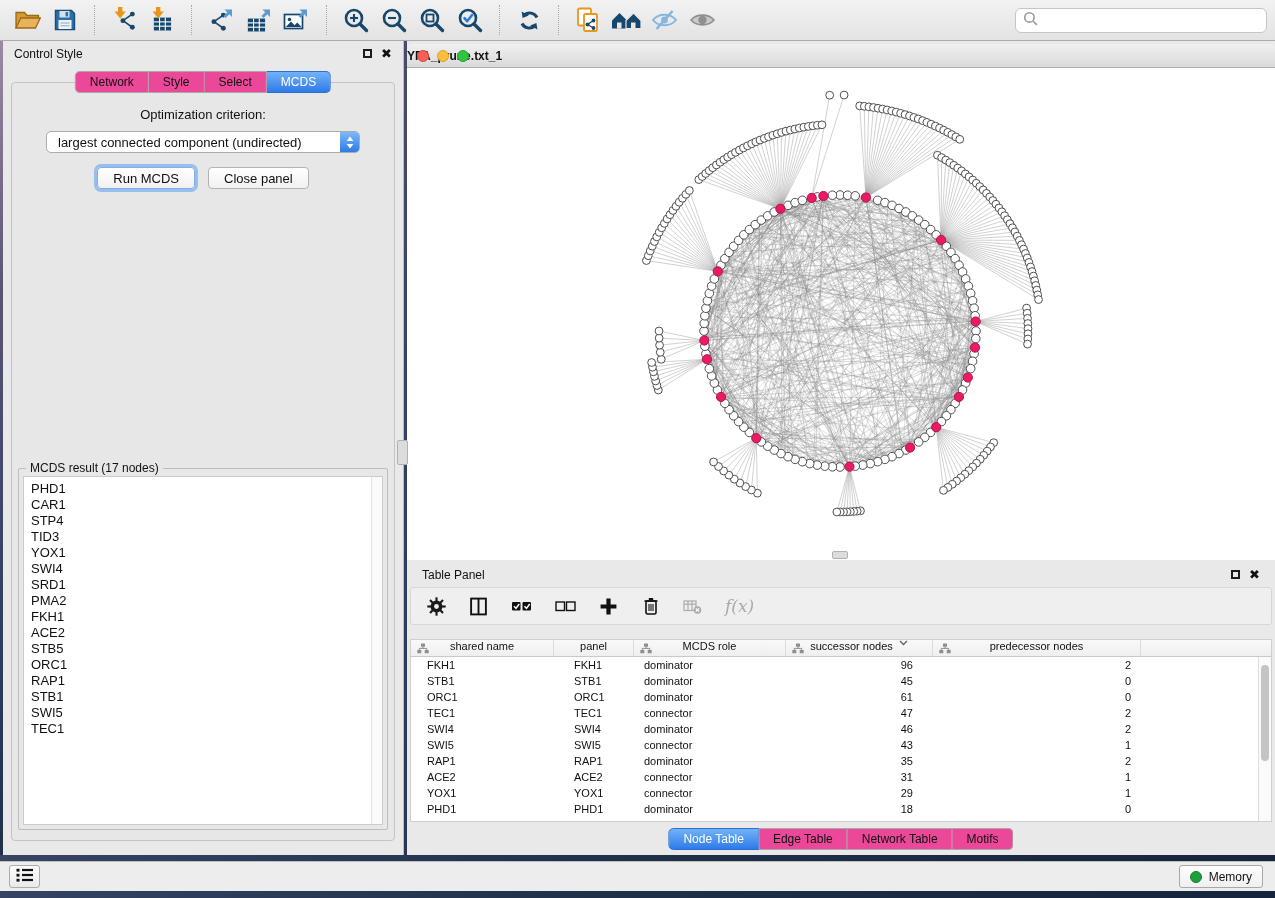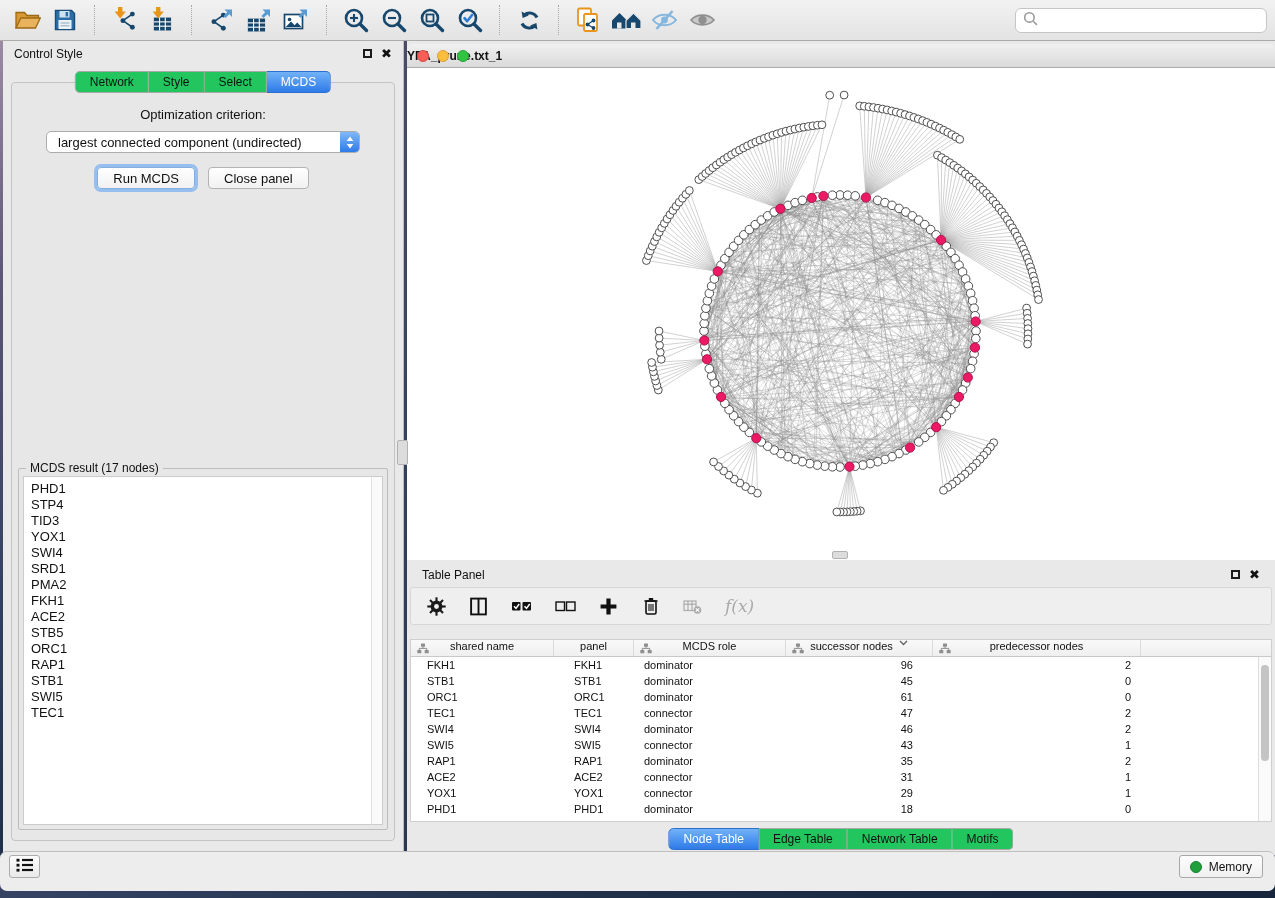--- a/index.html
+++ b/index.html
@@ -26,21 +26,21 @@
   .wall-left { position:absolute; left:0; top:41px; width:3px; bottom:36px;
     background:linear-gradient(#9b8aa3,#5c5575 30%,#31405f 70%,#203049); }
   .control-panel { position:absolute; left:3px; width:401px; top:41px; bottom:36px;
     background:#E9E9E9; border-right:1px solid #BEBEBE; }
   .panel-header { height:25px; display:flex; align-items:center; padding:0 11px; font-size:12px; }
   .panel-controls { margin-left:auto; display:flex; align-items:center; gap:9px; }
   .float-box { width:9px; height:9px; border:2px solid #1a1a1a; display:inline-block; }
   .close-x { font-size:13px; font-weight:bold; color:#111; line-height:1; }
 
   .cp-tabs { position:absolute; left:50%; transform:translateX(-50%); top:30px; display:flex; z-index:3; }
-  .seg { height:22px; padding:0 14px; background:#22c55e; border:1px solid #A9A9A9; border-left:none;
+  .seg { height:22px; padding:0 14px; background:#ec4899; border:1px solid #A9A9A9; border-left:none;
     font-size:12px; display:flex; align-items:center; white-space:nowrap; }
   .seg:first-child { border-left:1px solid #A9A9A9; border-radius:5px 0 0 5px; }
   .seg:last-child { border-radius:0 5px 5px 0; }
   .seg.active { background:linear-gradient(#72B2F8,#2E7BE8); color:#fff; border-color:#2B6FD0; }
 
   .cp-body { position:absolute; left:8px; right:8px; top:41px; bottom:14px;
     border:1px solid #C4C4C4; border-radius:4px; background:#E7E7E7; }
   .opt-label { text-align:center; margin-top:24px; font-size:13px; }
   .dropdown { margin:9px auto 0; width:314px; height:22px; background:#fff; border:1px solid #ACACAC;
     border-radius:5px; display:flex; align-items:center; font-size:13px; padding-left:11px; position:relative; }
@@ -103,22 +103,22 @@
   .tr .td:nth-child(2) { padding-left:20px; }
   .tr .td:nth-child(3) { padding-left:10px; }
   .tr .td:nth-child(4) { text-align:right; padding-right:20px; }
   .tr .td:nth-child(5) { text-align:right; padding-right:10px; }
   .v-scroll { position:absolute; right:0; top:17px; bottom:0; width:13px; background:#FAFAFA; border-left:1px solid #DDD; }
   .v-thumb { position:absolute; left:2px; right:2px; top:8px; height:96px; background:#C4C4C4; border-radius:6px; }
 
   .tp-tabs { position:absolute; bottom:5px; left:50%; transform:translateX(-50%); display:flex; }
 
   
-  .status-bar { position:absolute; left:0; right:0; bottom:0; height:40px;
-    background:#EDEDED; border-top:1px solid #BFBFBF;border-radius:7px; }
+  .status-bar { position:absolute; left:0; right:0; bottom:0; height:30px;
+    background:#EDEDED; border-top:1px solid #BFBFBF; }
   .menu-btn { position:absolute; left:9px; top:3px; width:31px; height:23px;
     background:linear-gradient(#FDFDFD,#E9E9E9); border:1px solid #ABABAB; border-radius:3px;
     display:flex; align-items:center; justify-content:center; }
   .memory-btn { position:absolute; right:12px; top:3px; height:23px; padding:0 10px;
     display:flex; align-items:center; gap:7px; background:linear-gradient(#FDFDFD,#F0F0F0);
     border:1px solid #A8A8A8; border-radius:3px; font-size:12px; }
   .mem-dot { width:12px; height:12px; border-radius:50%; background:#1FA03C; border:1px solid #168030; }
 </style>
 </head>
 <body>
@@ -335,20 +335,21 @@
         </span>
       </div>
       <div class="btn-row">
         <div class="btn focused">Run MCDS</div>
         <div class="btn">Close panel</div>
       </div>
       <div class="groupbox">
         <span class="legend">MCDS result (17 nodes)</span>
         <div class="list-area" id="mcds-list">
             <div class="list-item">PHD1</div>
+            <div class="list-item">CAR1</div>
             <div class="list-item">STP4</div>
             <div class="list-item">TID3</div>
             <div class="list-item">YOX1</div>
             <div class="list-item">SWI4</div>
             <div class="list-item">SRD1</div>
             <div class="list-item">PMA2</div>
             <div class="list-item">FKH1</div>
             <div class="list-item">ACE2</div>
             <div class="list-item">STB5</div>
             <div class="list-item">ORC1</div>

